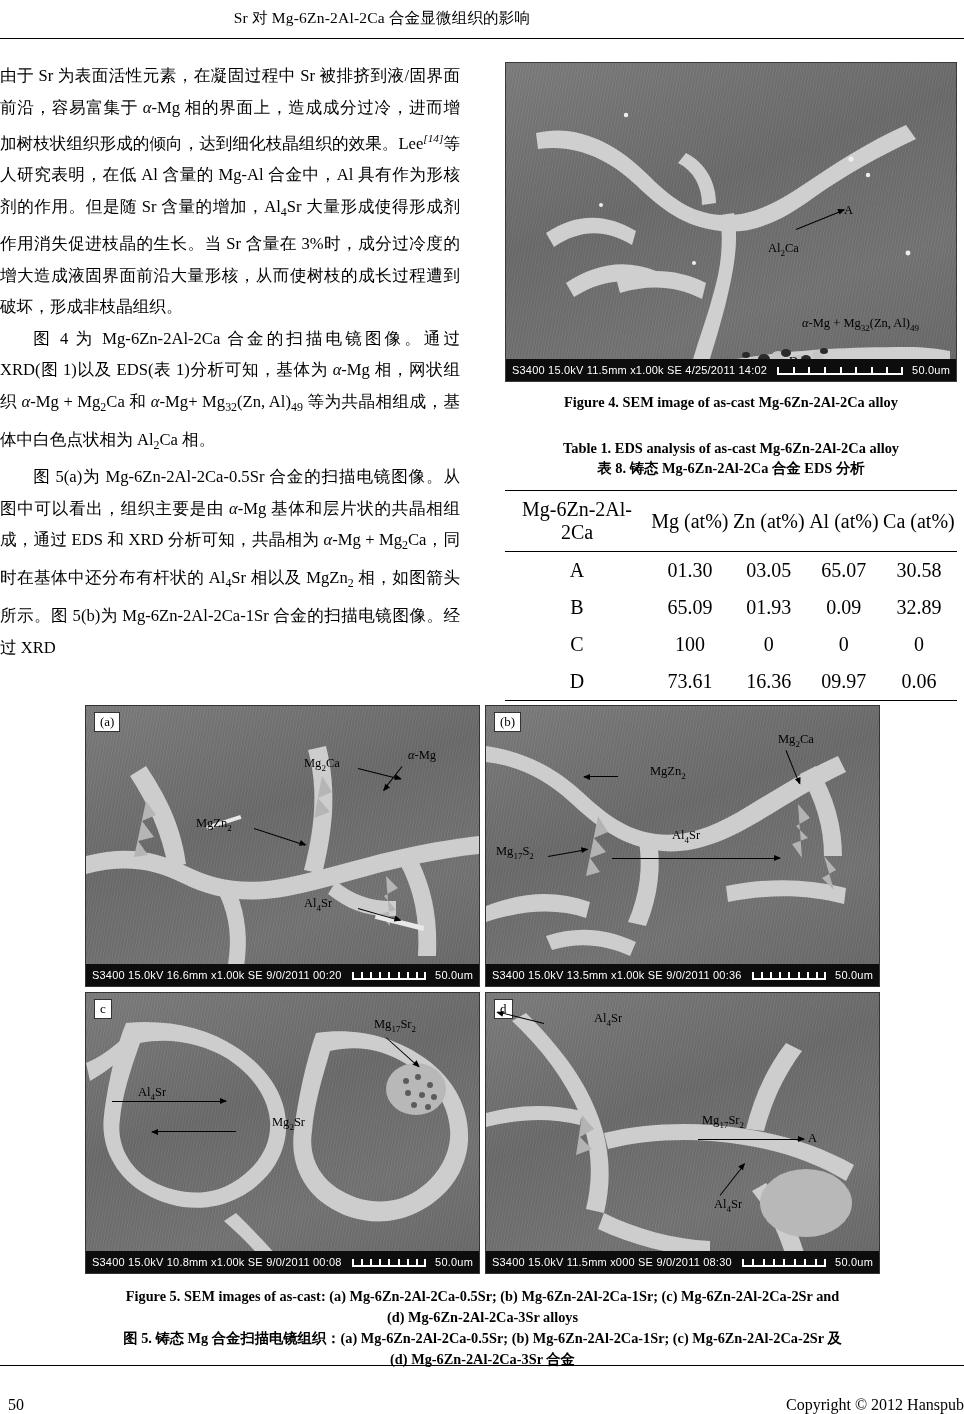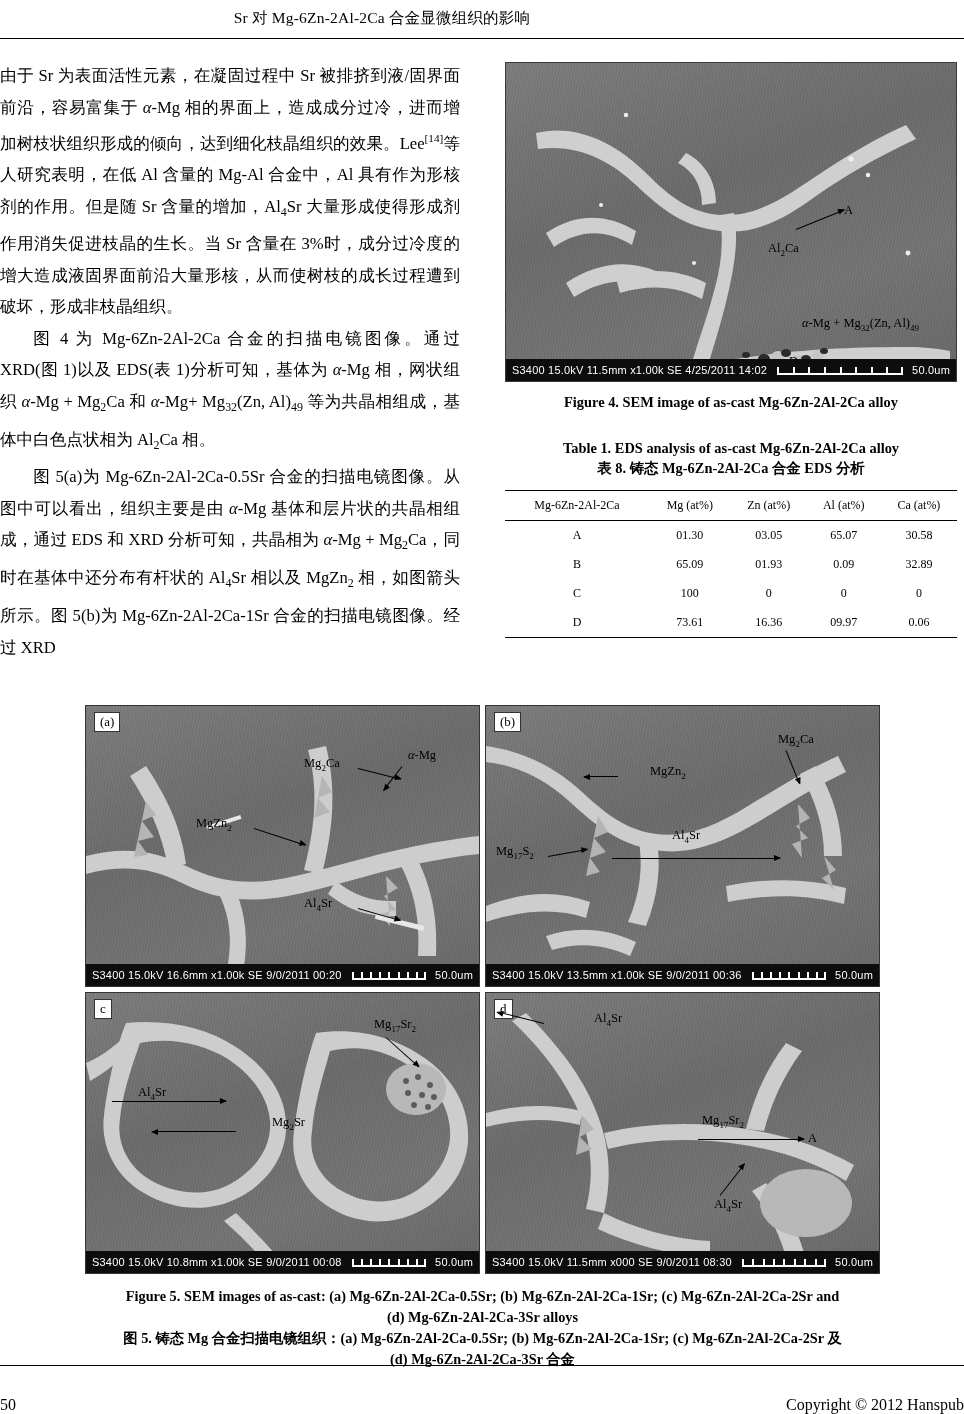--- a/index.html
+++ b/index.html
@@ -45,21 +45,21 @@
     position: absolute;
     left: 0px; top: 60px;
     width: 460px;
     font-size: 16.6px;
     line-height: 31.5px;
     text-align: justify;
     text-justify: inter-ideograph;
   }
   .col-left p { margin: 0; }
   .col-left p.indent { text-indent: 2em; }
-  .sup { font-size: 0.68em; vertical-align: super; }
+  .sup { font-size: 0.68em; vertical-align: super; font-style: italic; }
   .sub { font-size: 0.72em; vertical-align: sub; }
   .ital { font-style: italic; }
 
   
   .col-right {
     position: absolute;
     left: 505px; top: 62px;
     width: 452px;
   }
 
@@ -152,21 +152,21 @@
     line-height: 20px;
     font-weight: bold;
     margin-top: 26px;
   }
 
   
   table.eds {
     width: 452px;
     border-collapse: collapse;
     margin-top: 12px;
-    font-size: 12px;
+    font-size: 20px;
   }
   table.eds th, table.eds td {
     padding: 7px 2px;
     text-align: center;
     font-weight: normal;
   }
   table.eds thead th {
     border-top: 1.6px solid #000;
     border-bottom: 1px solid #000;
   }
@@ -214,21 +214,21 @@
 
   
   .footer {
     position: absolute;
     left: 0; bottom: 18px;
     width: 964px;
     font-size: 16px;
   }
   .footer .pg {
     position: absolute;
-    left: 0; top: 0;
+    left: 8px; top: 0;
   }
   .footer .cr {
     position: absolute;
     right: 0; top: 0;
   }
   .rule-bottom {
     position: absolute;
     left: 0; bottom: 48px;
     width: 964px;
     height: 1px;

